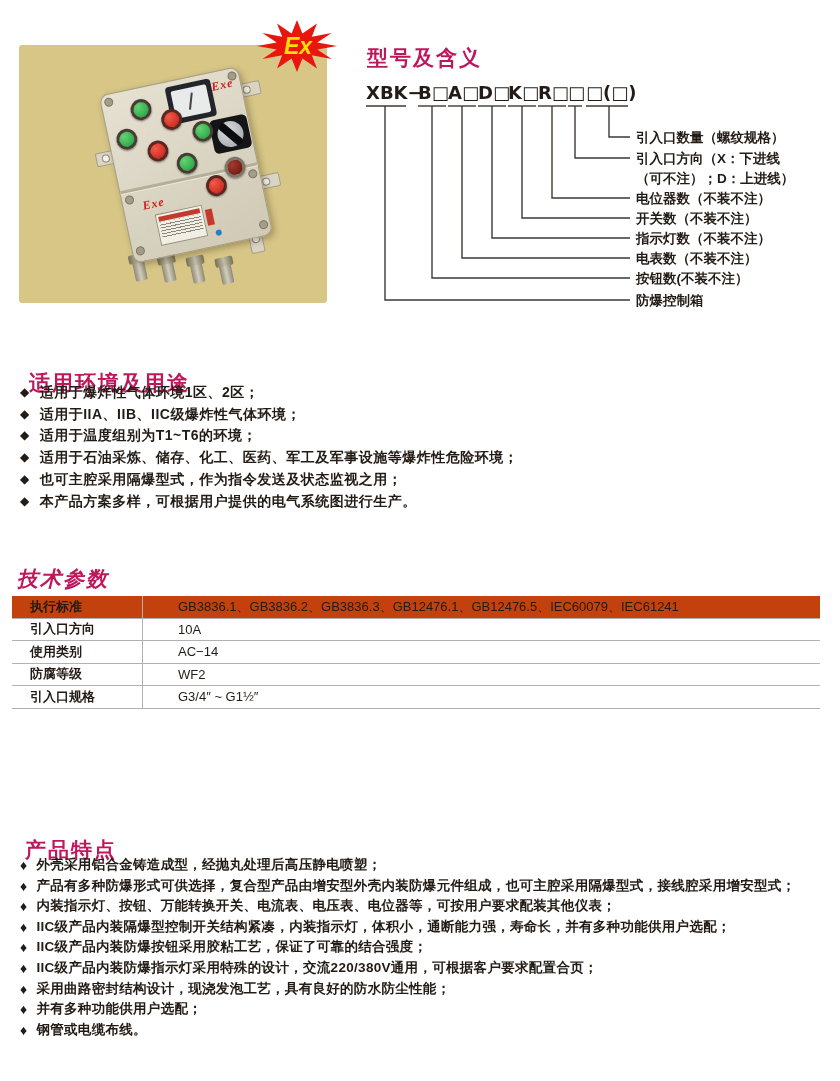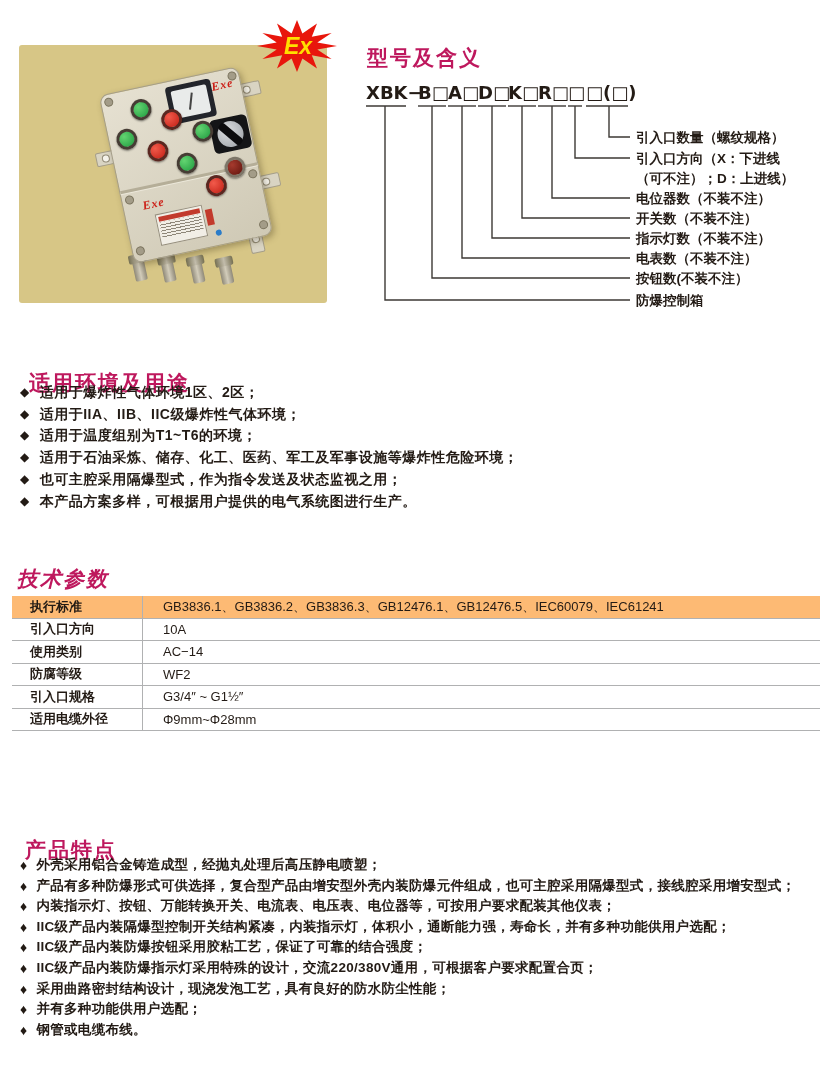--- a/index.html
+++ b/index.html
@@ -78,22 +78,22 @@
   .bullet{flex:0 0 auto;margin-right:10px;font-weight:normal;}
   .env-list .bullet{font-size:12px;}
   .feat-list .bullet{font-size:14px;margin-right:9px;}
   
   .tech-table{position:absolute;left:12px;top:596px;width:808px;
     border-collapse:collapse;table-layout:fixed;}
   .tech-table td{height:21.5px;padding:0;font-size:13px;vertical-align:middle;
     border-bottom:1px solid #b0b1b2;white-space:nowrap;}
   .tech-table td.lbl{width:112px;padding-left:18px;font-weight:bold;
     border-right:1px solid #b0b1b2;}
-  .tech-table td.val{padding-left:20px;font-weight:500;}
-  .tech-table tr.khaki td{background:#fdba74;}
+  .tech-table td.val{padding-left:35px;font-weight:500;}
+  .tech-table tr.khaki td{background:#c2410c;}
 </style>
 </head>
 <body>
 
 <div class="photo-panel">
   <div class="device">
     <div class="ear" style="left:136px;top:18px;"></div>
     <div class="ear" style="left:136px;top:112px;"></div>
     <div class="ear" style="left:-16px;top:56px;"></div>
     <div class="ear" style="left:112px;top:168px;transform:rotate(90deg);"></div>
@@ -223,24 +223,20 @@
         <td class="val">AC−14</td>
       </tr>
     <tr>
         <td class="lbl">防腐等级</td>
         <td class="val">WF2</td>
       </tr>
     <tr>
         <td class="lbl">引入口规格</td>
         <td class="val">G3/4″ ~ G1½″</td>
       </tr>
-    <tr>
-        <td class="lbl">适用电缆外径</td>
-        <td class="val">Φ9mm~Φ28mm</td>
-      </tr>
   </tbody>
 </table>
 
 <h2 class="sec-title" style="left:17px;top:828px;margin:8px;">产品特点</h2>
 <ul class="blist feat-list">
   <li>
       <span class="bullet">♦</span>
       <span>外壳采用铝合金铸造成型，经抛丸处理后高压静电喷塑；</span>
     </li>
   <li>

